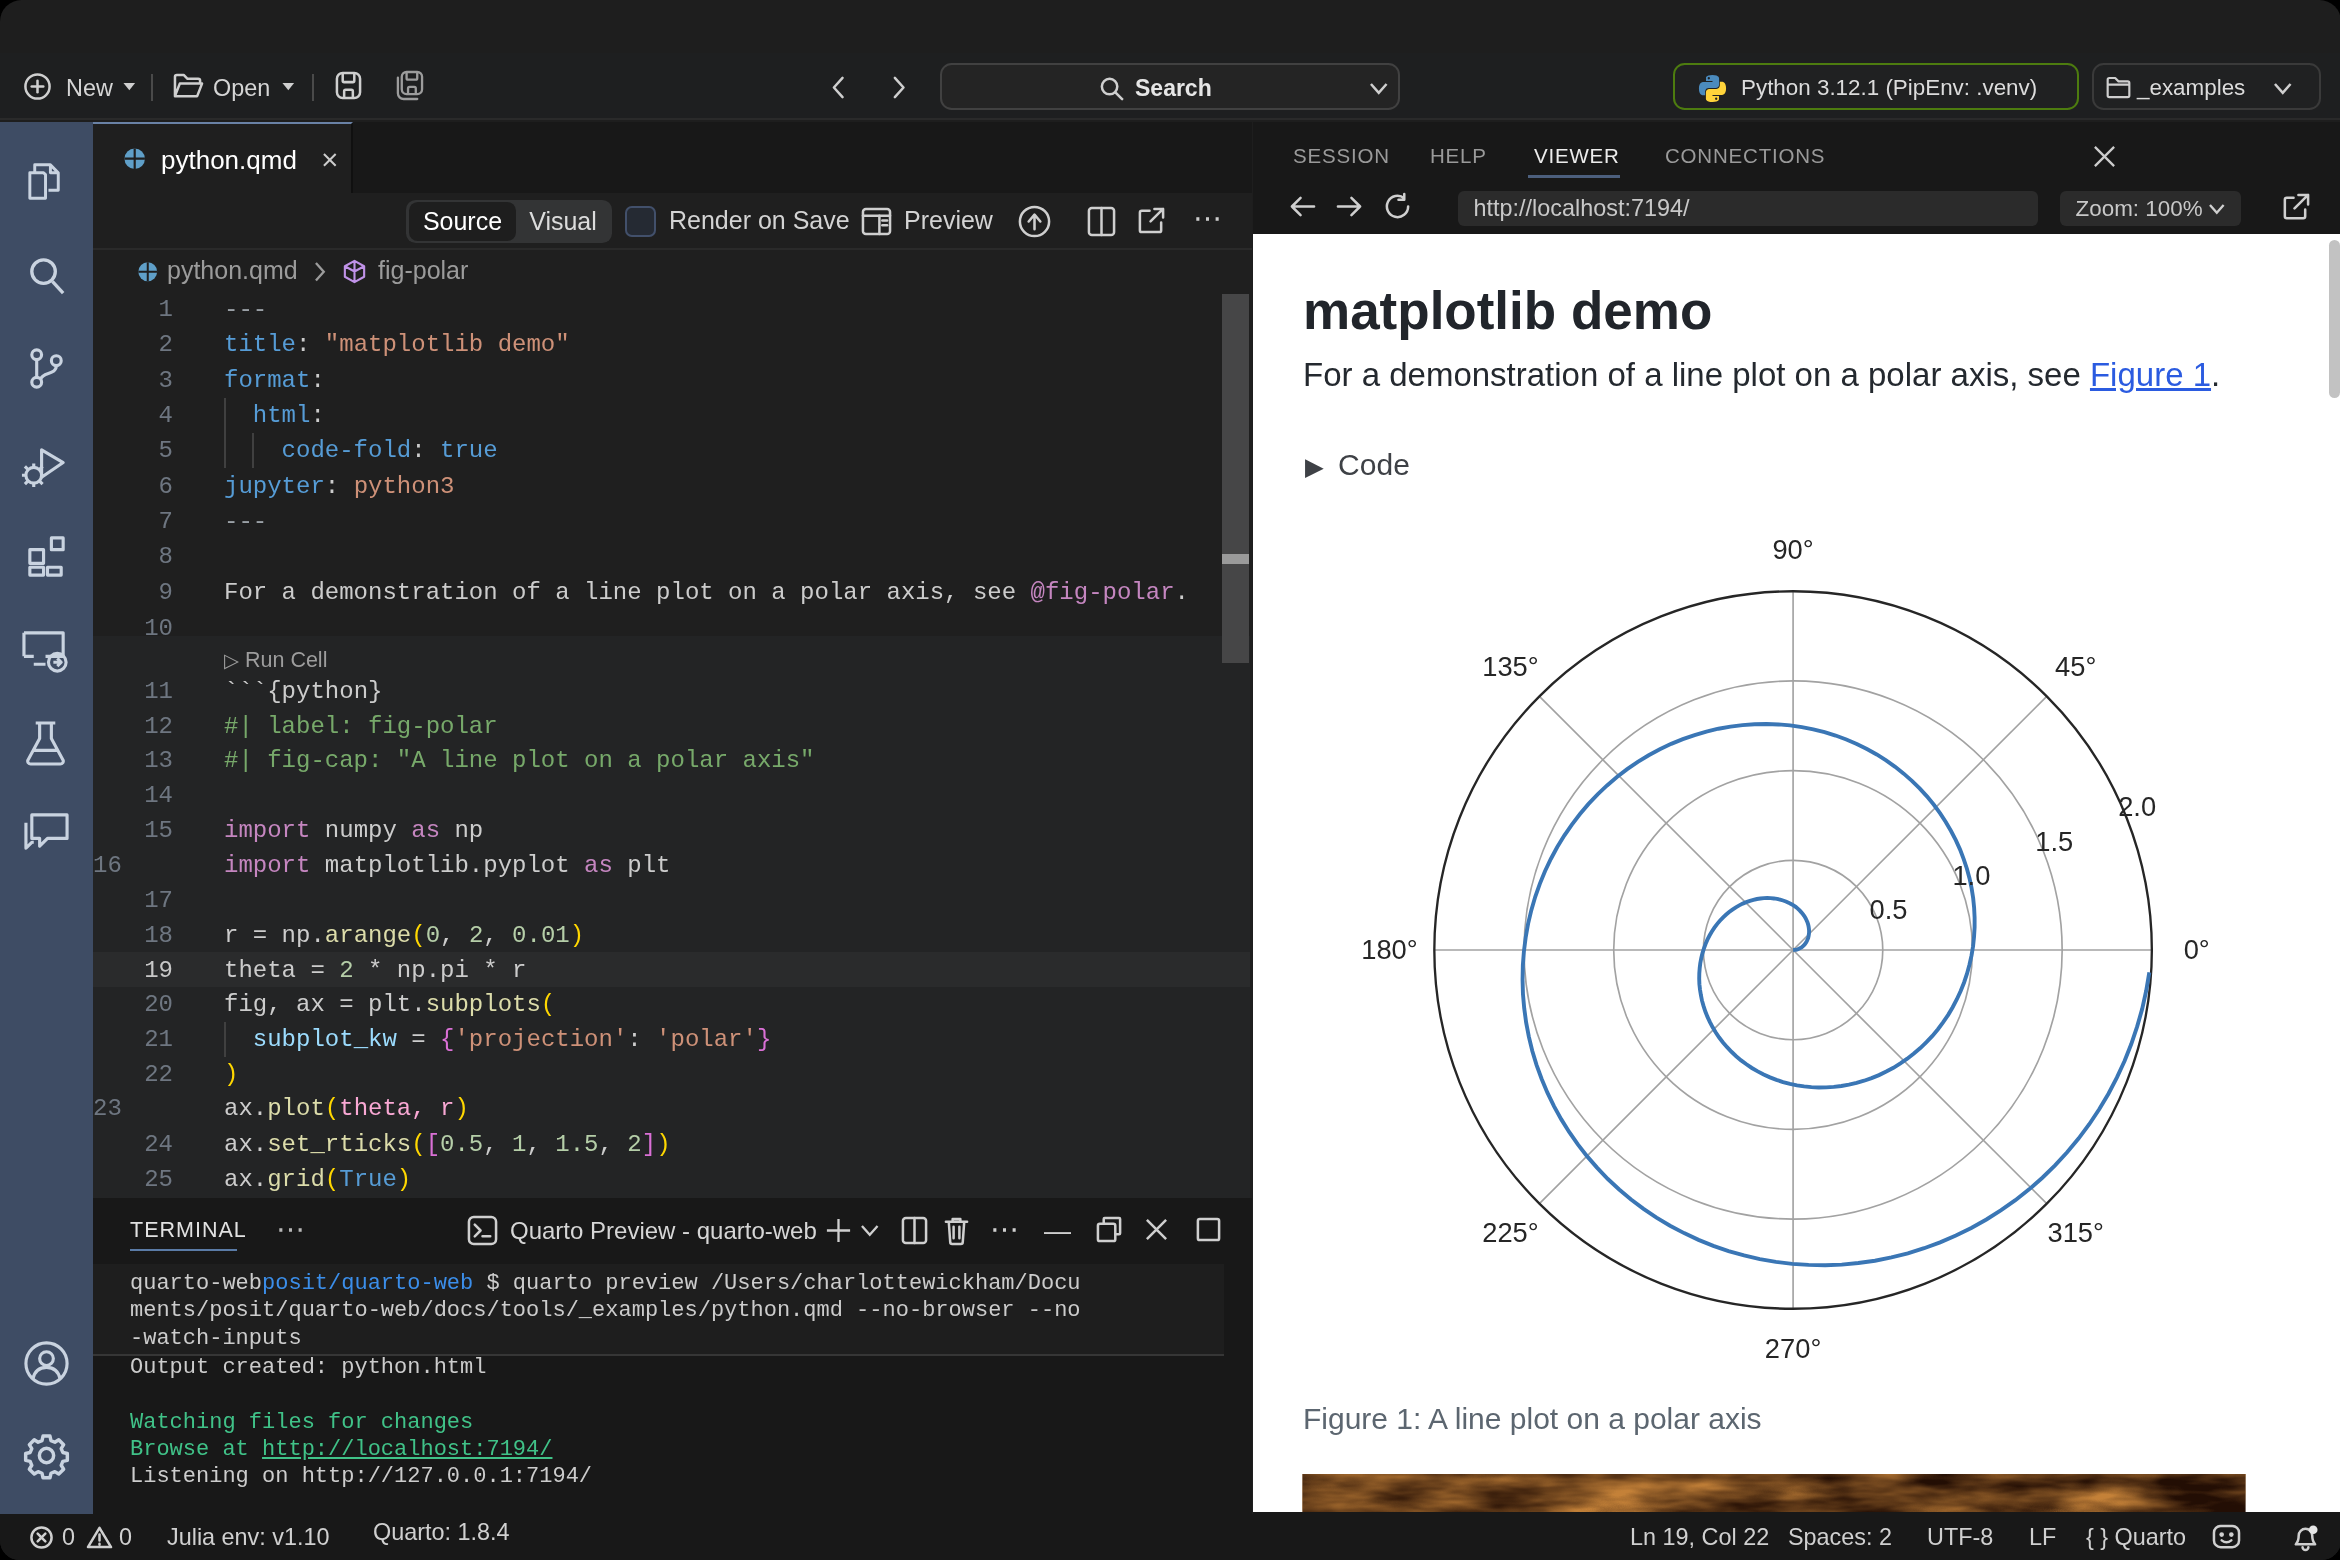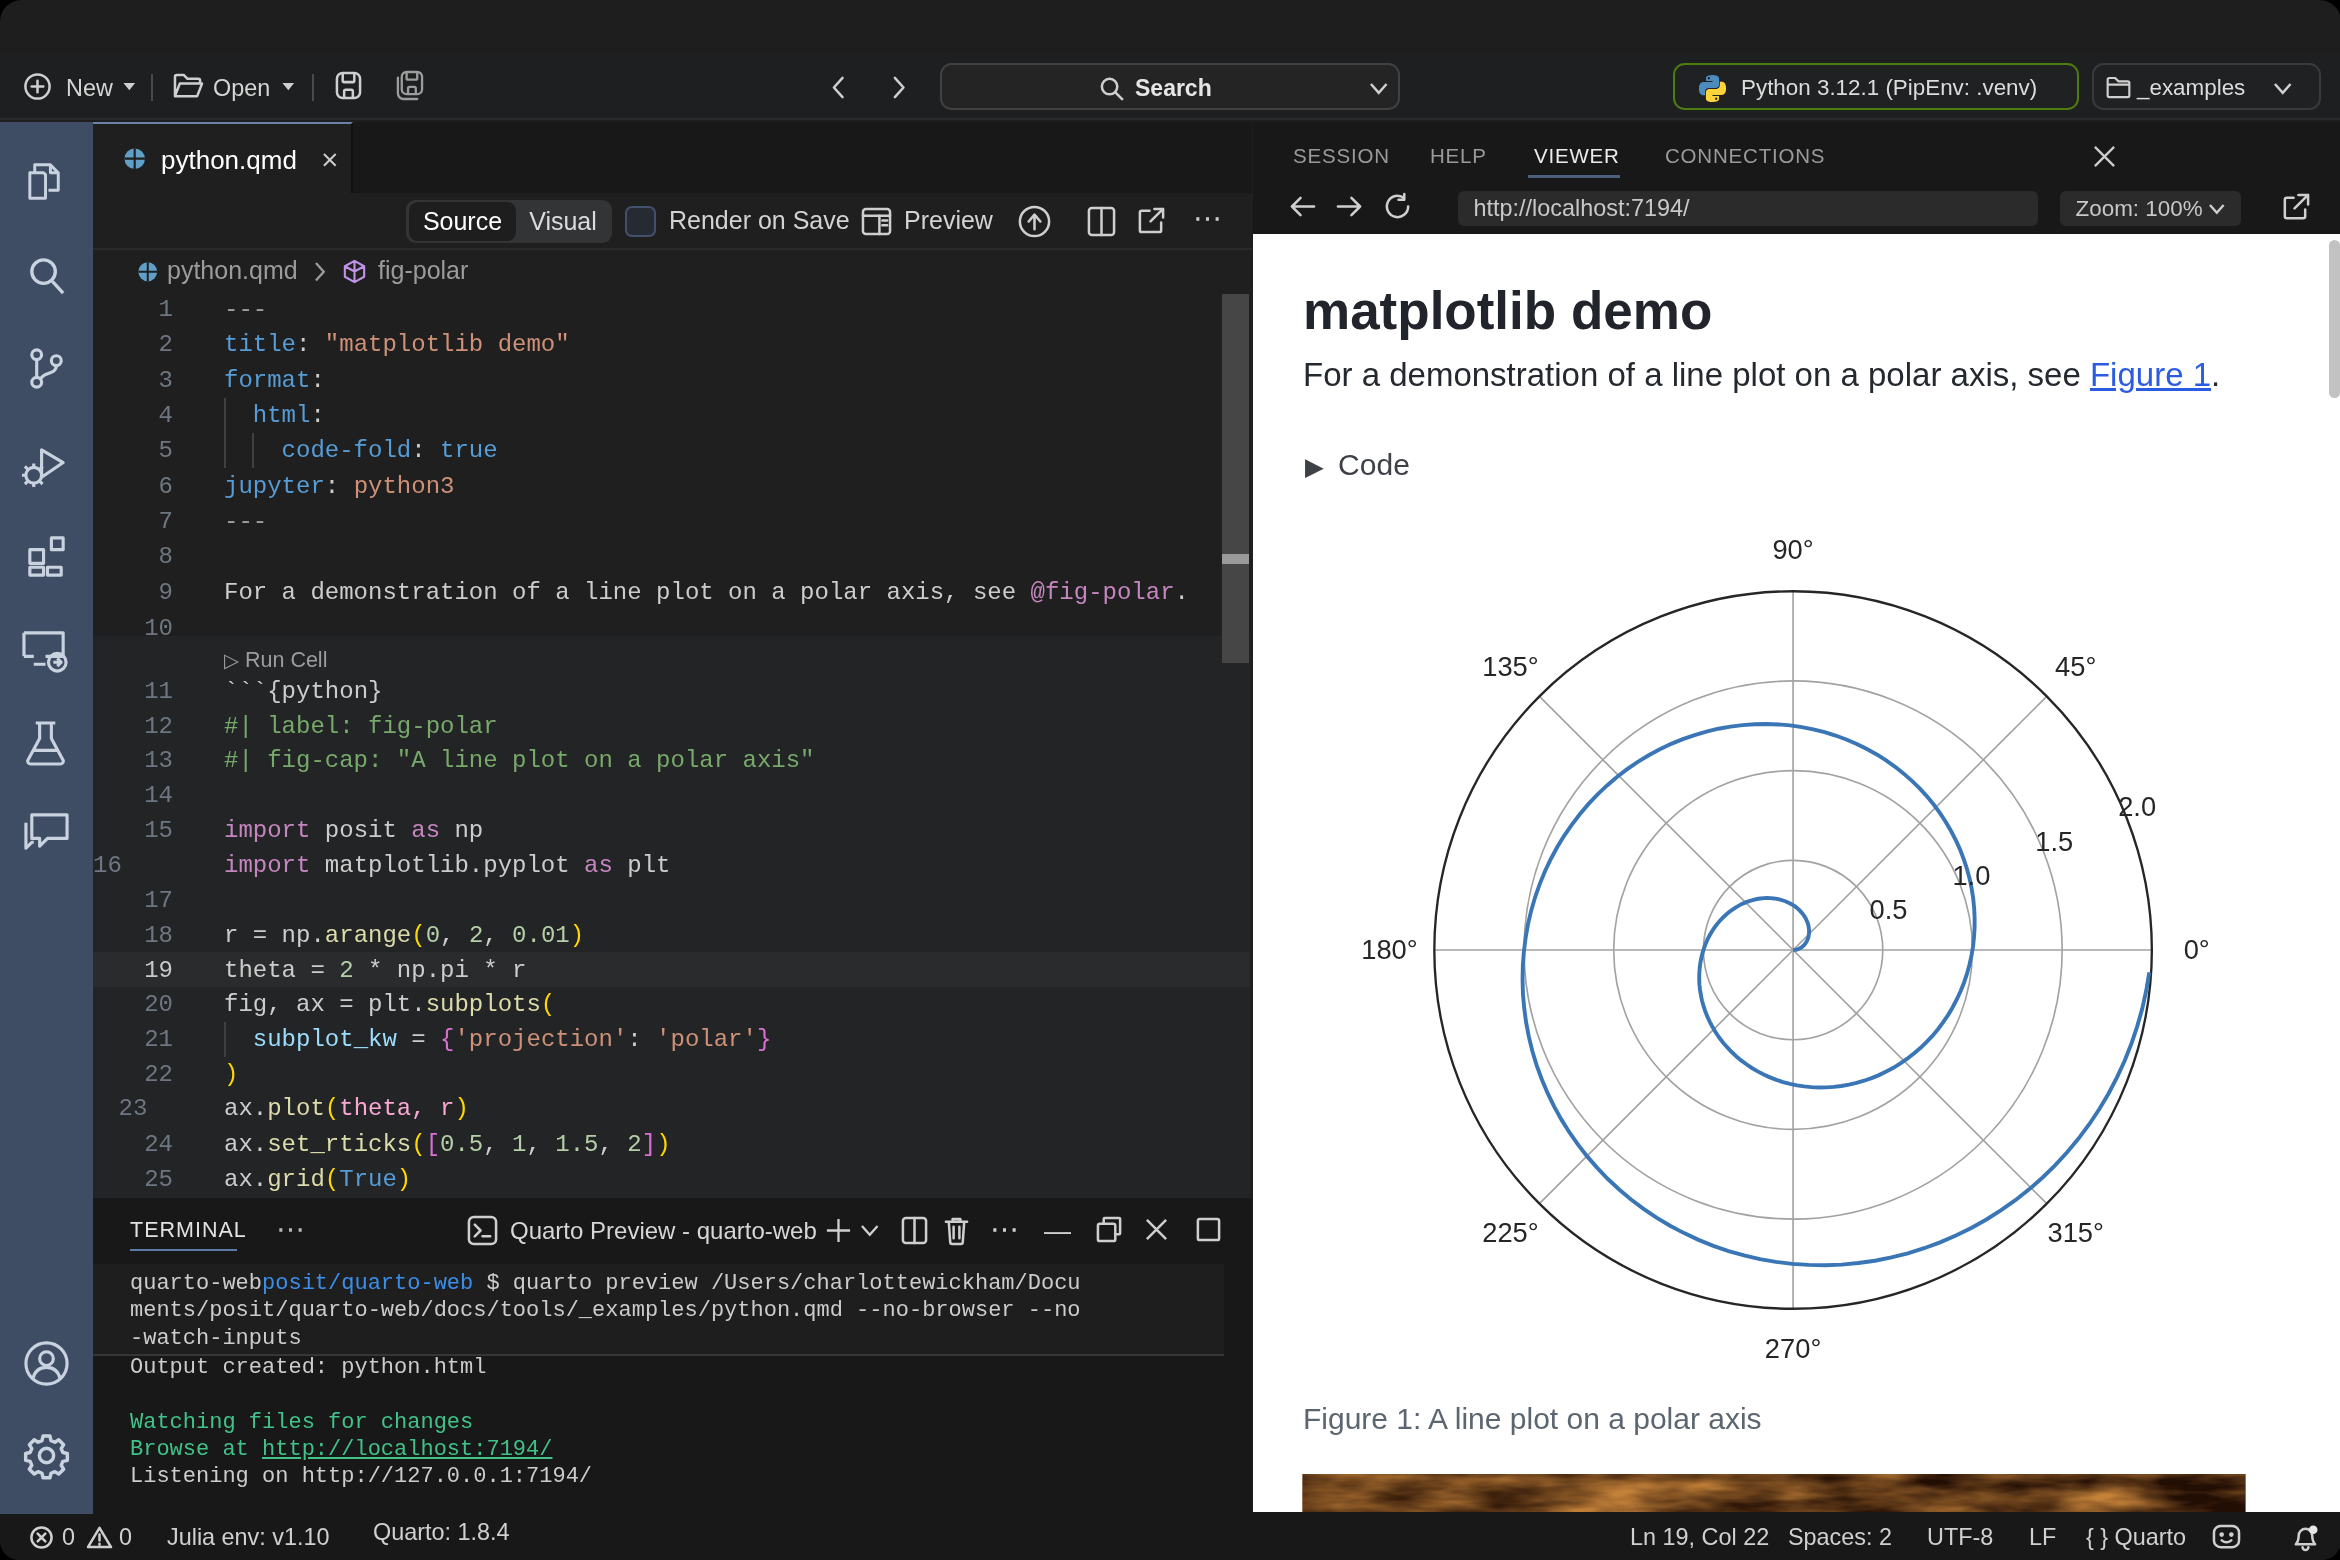--- a/index.html
+++ b/index.html
@@ -235,35 +235,35 @@
     <div class="abs mono" style="left:131px;top:453px;height:35px;line-height:35px;font-size:24px;white-space:pre;"><span style="color:#cccccc">For a demonstration of a line plot on a polar axis, see </span><span style="color:#c586c0">@fig-polar</span><span style="color:#cccccc">.</span></div>
     <div class="abs mono" style="left:0;top:489px;width:80px;height:35px;line-height:35px;font-size:24px;color:#6e7681;text-align:right;">10</div>
     <div class="abs mono" style="left:0;top:552px;width:80px;height:35px;line-height:35px;font-size:24px;color:#6e7681;text-align:right;">11</div>
     <div class="abs mono" style="left:131px;top:552px;height:35px;line-height:35px;font-size:24px;white-space:pre;"><span style="color:#cccccc">```</span><span style="color:#cccccc">{python}</span></div>
     <div class="abs mono" style="left:0;top:587px;width:80px;height:35px;line-height:35px;font-size:24px;color:#6e7681;text-align:right;">12</div>
     <div class="abs mono" style="left:131px;top:587px;height:35px;line-height:35px;font-size:24px;white-space:pre;"><span style="color:#77a96a">#| label: fig-polar</span></div>
     <div class="abs mono" style="left:0;top:621px;width:80px;height:35px;line-height:35px;font-size:24px;color:#6e7681;text-align:right;">13</div>
     <div class="abs mono" style="left:131px;top:621px;height:35px;line-height:35px;font-size:24px;white-space:pre;"><span style="color:#77a96a">#| fig-cap: "A line plot on a polar axis"</span></div>
     <div class="abs mono" style="left:0;top:656px;width:80px;height:35px;line-height:35px;font-size:24px;color:#6e7681;text-align:right;">14</div>
     <div class="abs mono" style="left:0;top:691px;width:80px;height:35px;line-height:35px;font-size:24px;color:#6e7681;text-align:right;">15</div>
-    <div class="abs mono" style="left:131px;top:691px;height:35px;line-height:35px;font-size:24px;white-space:pre;"><span style="color:#c586c0">import</span><span style="color:#cccccc"> posit </span><span style="color:#c586c0">as</span><span style="color:#cccccc"> np</span></div>
+    <div class="abs mono" style="left:131px;top:691px;height:35px;line-height:35px;font-size:24px;white-space:pre;"><span style="color:#c586c0">import</span><span style="color:#cccccc"> numpy </span><span style="color:#c586c0">as</span><span style="color:#cccccc"> np</span></div>
     <div class="abs mono" style="left:0;top:726px;width:80px;height:35px;line-height:35px;font-size:24px;color:#6e7681;">16</div>
     <div class="abs mono" style="left:131px;top:726px;height:35px;line-height:35px;font-size:24px;white-space:pre;"><span style="color:#c586c0">import</span><span style="color:#cccccc"> matplotlib.pyplot </span><span style="color:#c586c0">as</span><span style="color:#cccccc"> plt</span></div>
     <div class="abs mono" style="left:0;top:761px;width:80px;height:35px;line-height:35px;font-size:24px;color:#6e7681;text-align:right;">17</div>
     <div class="abs mono" style="left:0;top:796px;width:80px;height:35px;line-height:35px;font-size:24px;color:#6e7681;text-align:right;">18</div>
     <div class="abs mono" style="left:131px;top:796px;height:35px;line-height:35px;font-size:24px;white-space:pre;"><span style="color:#cccccc">r = np.</span><span style="color:#dcdcaa">arange</span><span style="color:#ffd700">(</span><span style="color:#b5cea8">0</span><span style="color:#cccccc">, </span><span style="color:#b5cea8">2</span><span style="color:#cccccc">, </span><span style="color:#b5cea8">0.01</span><span style="color:#ffd700">)</span></div>
     <div class="abs mono" style="left:0;top:831px;width:80px;height:35px;line-height:35px;font-size:24px;color:#c8c8c8;text-align:right;">19</div>
     <div class="abs mono" style="left:131px;top:831px;height:35px;line-height:35px;font-size:24px;white-space:pre;"><span style="color:#cccccc">theta = </span><span style="color:#b5cea8">2</span><span style="color:#cccccc"> * np.pi * r</span></div>
     <div class="abs mono" style="left:0;top:865px;width:80px;height:35px;line-height:35px;font-size:24px;color:#6e7681;text-align:right;">20</div>
     <div class="abs mono" style="left:131px;top:865px;height:35px;line-height:35px;font-size:24px;white-space:pre;"><span style="color:#cccccc">fig, ax = plt.</span><span style="color:#dcdcaa">subplots</span><span style="color:#ffd700">(</span></div>
     <div class="abs mono" style="left:0;top:900px;width:80px;height:35px;line-height:35px;font-size:24px;color:#6e7681;text-align:right;">21</div>
     <div class="abs mono" style="left:131px;top:900px;height:35px;line-height:35px;font-size:24px;white-space:pre;">  <span style="color:#9cdcfe">subplot_kw</span><span style="color:#cccccc"> = </span><span style="color:#da70d6">{</span><span style="color:#ce9178">'projection'</span><span style="color:#cccccc">: </span><span style="color:#ce9178">'polar'</span><span style="color:#da70d6">}</span></div>
     <div class="abs mono" style="left:0;top:935px;width:80px;height:35px;line-height:35px;font-size:24px;color:#6e7681;text-align:right;">22</div>
     <div class="abs mono" style="left:131px;top:935px;height:35px;line-height:35px;font-size:24px;white-space:pre;"><span style="color:#ffd700">)</span></div>
-    <div class="abs mono" style="left:0;top:969px;width:80px;height:35px;line-height:35px;font-size:24px;color:#6e7681;text-align:center;">23</div>
+    <div class="abs mono" style="left:0;top:969px;width:80px;height:35px;line-height:35px;font-size:24px;color:#6e7681;text-align:left;">23</div>
     <div class="abs mono" style="left:131px;top:969px;height:35px;line-height:35px;font-size:24px;white-space:pre;"><span style="color:#cccccc">ax.</span><span style="color:#dcdcaa">plot</span><span style="color:#ffd700">(</span><span style="color:#f9a8d4">theta, r</span><span style="color:#ffd700">)</span></div>
     <div class="abs mono" style="left:0;top:1005px;width:80px;height:35px;line-height:35px;font-size:24px;color:#6e7681;text-align:right;">24</div>
     <div class="abs mono" style="left:131px;top:1005px;height:35px;line-height:35px;font-size:24px;white-space:pre;"><span style="color:#cccccc">ax.</span><span style="color:#dcdcaa">set_rticks</span><span style="color:#ffd700">(</span><span style="color:#da70d6">[</span><span style="color:#b5cea8">0.5</span><span style="color:#cccccc">, </span><span style="color:#b5cea8">1</span><span style="color:#cccccc">, </span><span style="color:#b5cea8">1.5</span><span style="color:#cccccc">, </span><span style="color:#b5cea8">2</span><span style="color:#da70d6">]</span><span style="color:#ffd700">)</span></div>
     <div class="abs mono" style="left:0;top:1040px;width:80px;height:35px;line-height:35px;font-size:24px;color:#6e7681;text-align:right;">25</div>
     <div class="abs mono" style="left:131px;top:1040px;height:35px;line-height:35px;font-size:24px;white-space:pre;"><span style="color:#cccccc">ax.</span><span style="color:#dcdcaa">grid</span><span style="color:#ffd700">(</span><span style="color:#569cd6">True</span><span style="color:#ffd700">)</span></div>
     <div class="abs" style="left:131px;top:523px;height:31px;line-height:31px;font-size:21.5px;color:#9d9d9d;"><span style="font-size:19.5px;">▷</span>&nbsp;Run Cell</div>
     <div class="abs" style="left:1129px;top:172px;width:27px;height:369px;background:#464647;"></div>
     <div class="abs" style="left:1129px;top:432px;width:27px;height:9.8px;background:#9a9a9a;"></div>
     </div>
   </div>

